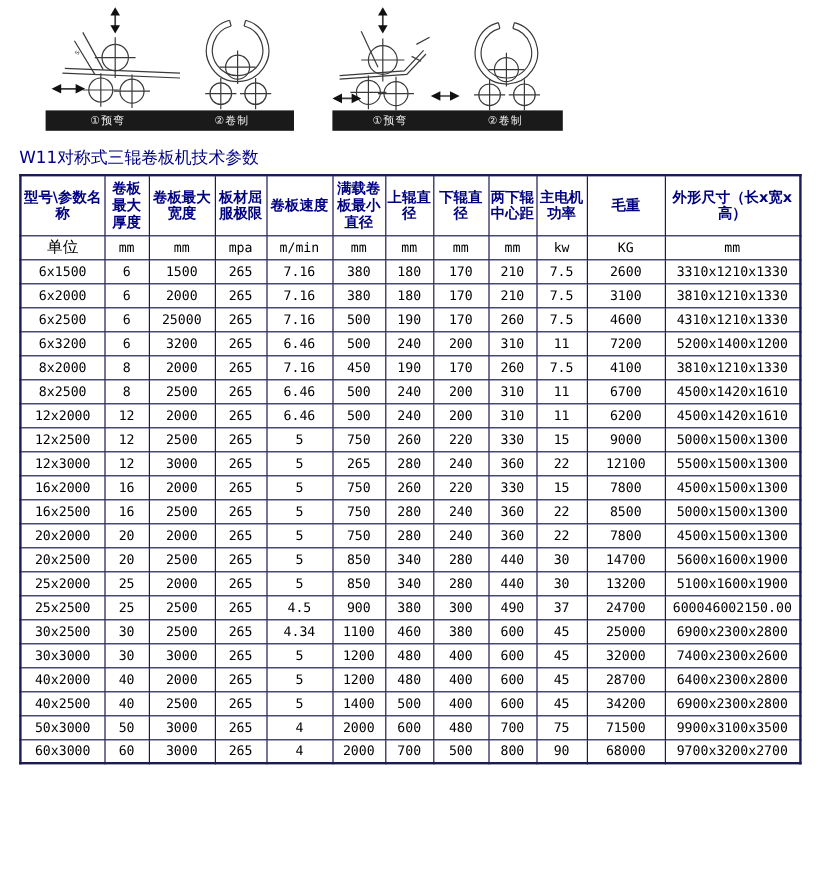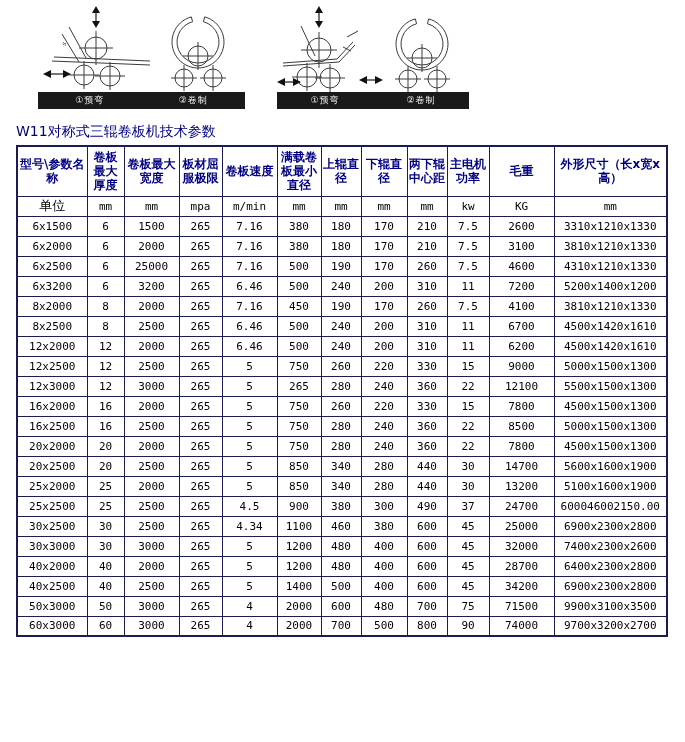--- a/index.html
+++ b/index.html
@@ -549,19 +549,19 @@
           <td>60x3000</td>
           <td>60</td>
           <td>3000</td>
           <td>265</td>
           <td>4</td>
           <td>2000</td>
           <td>700</td>
           <td>500</td>
           <td>800</td>
           <td>90</td>
-          <td>74000</td>
+          <td>68000</td>
           <td>9700x3200x2700</td>
         </tr>
       </tbody>
   </table>
 
 </div>
 
 </body></html>

